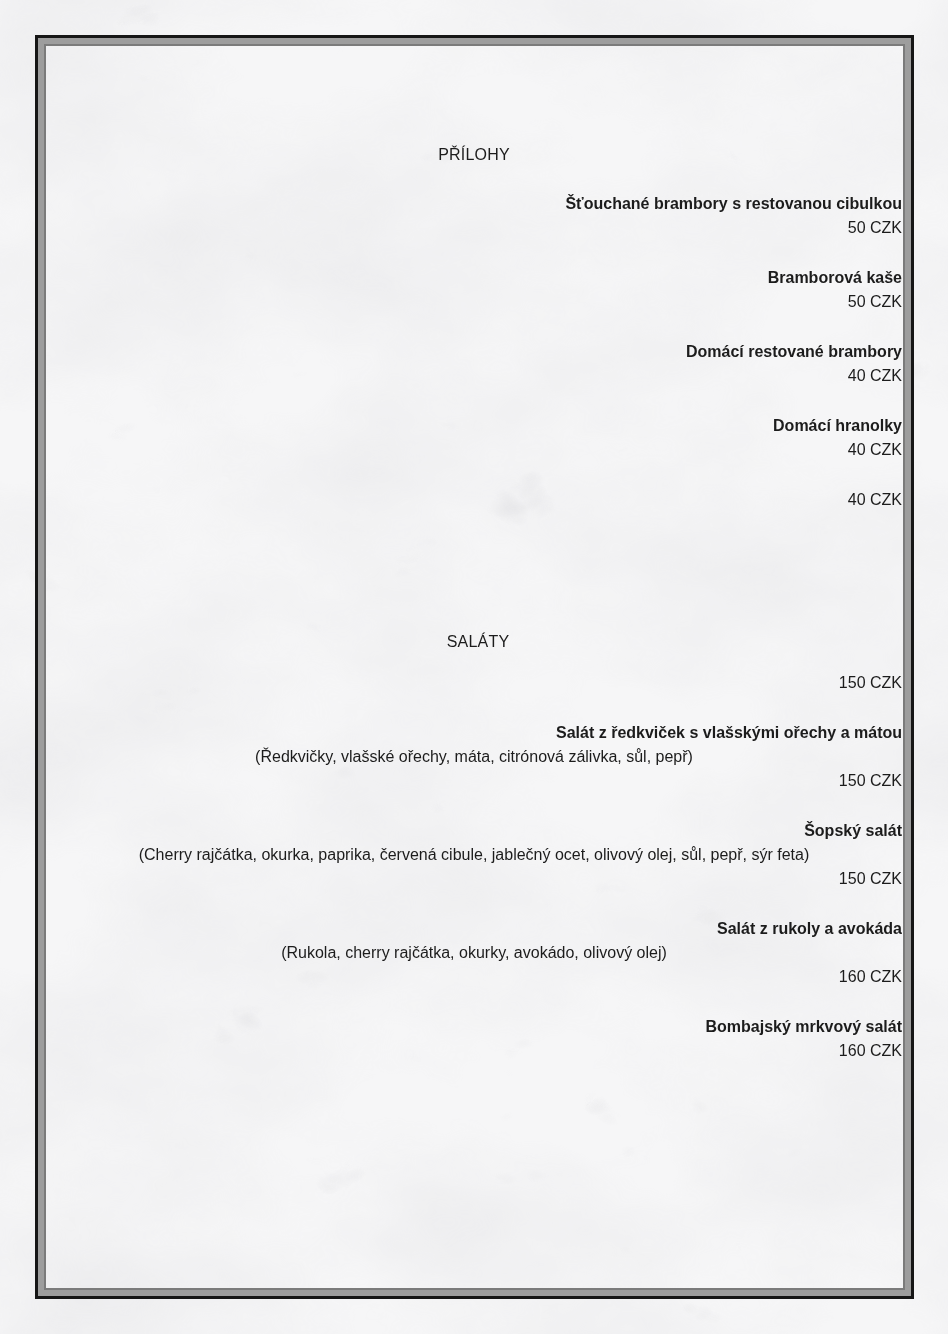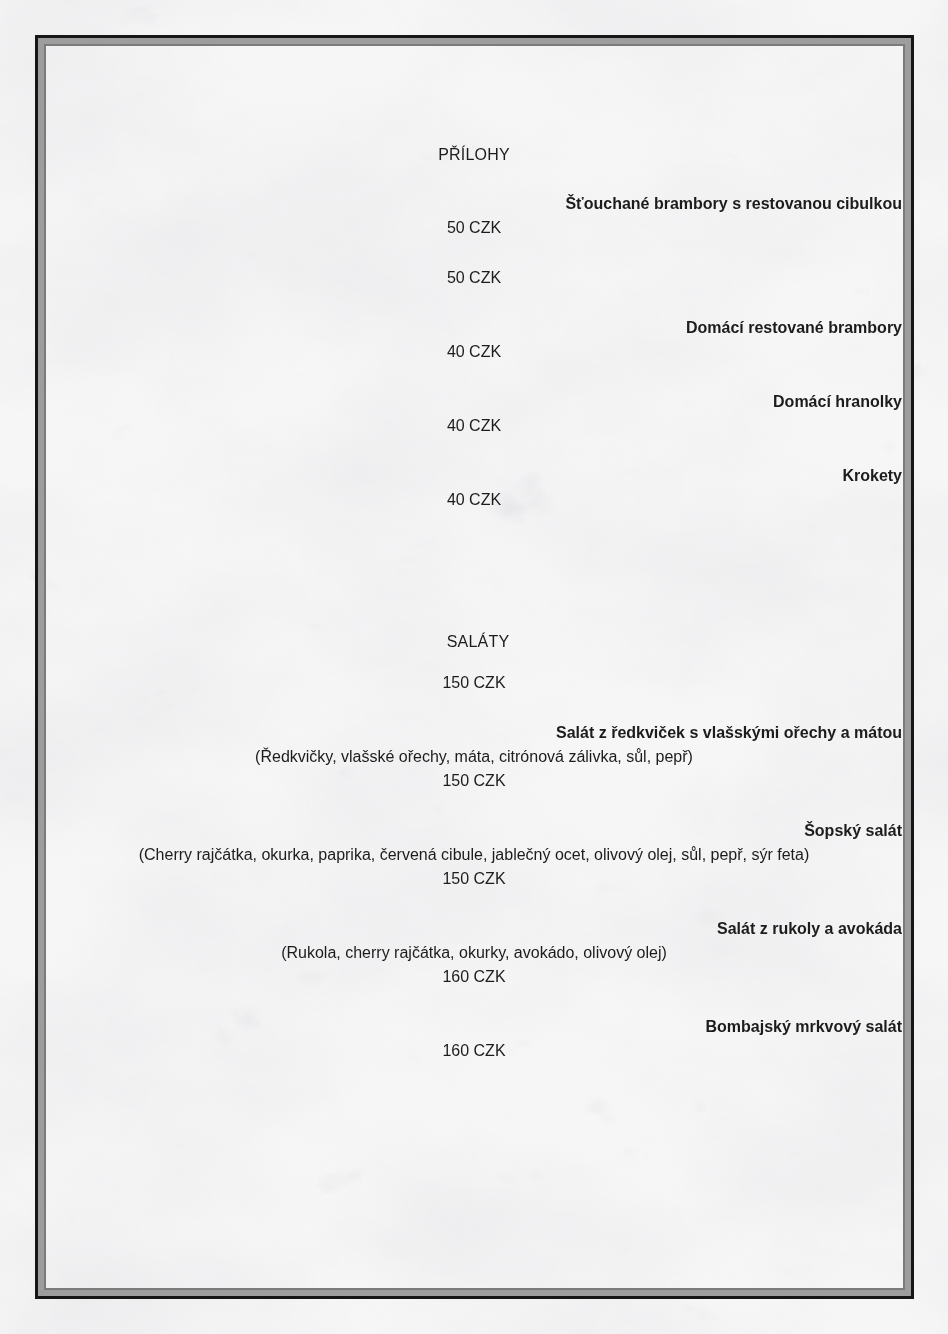--- a/index.html
+++ b/index.html
@@ -44,21 +44,21 @@
   .section-title {
     font-weight: 400;
     letter-spacing: 0.2px;
     margin-bottom: 25px !important;
   }
   .section-sides .section-title { margin-bottom: 25px !important; }
   .section-salads .section-title { margin-bottom: 17px !important; padding-left: 8px; }
   .menu-item { margin-bottom: 26px; }
   .item-name { font-weight: 700; text-align: right; }
   .item-desc { font-weight: 400; }
-  .item-price { font-weight: 400; }
+  .item-price { font-weight: 400; text-align: right; }
   .section-gap { height: 92px; }
 </style>
 </head>
 <body>
 
 <div class="page">
 
   <svg class="marble-bg" width="948" height="1334" viewBox="0 0 948 1334" xmlns="http://www.w3.org/2000/svg" aria-hidden="true">
     <defs>
       <filter id="clouds" x="0" y="0" width="100%" height="100%">
@@ -87,35 +87,35 @@
 
     <div class="section section-sides">
       <p class="section-title">PŘÍLOHY</p>
 
       <div class="menu-item">
         <p class="item-name">Šťouchané brambory s restovanou cibulkou</p>
         <p class="item-price">50 CZK</p>
       </div>
 
       <div class="menu-item">
+        <p class="item-name">Bramborová kaše</p>
         <p class="item-price">50 CZK</p>
       </div>
 
       <div class="menu-item">
         <p class="item-name">Domácí restované brambory</p>
         <p class="item-price">40 CZK</p>
       </div>
 
       <div class="menu-item">
         <p class="item-name">Domácí hranolky</p>
         <p class="item-price">40 CZK</p>
       </div>
 
       <div class="menu-item">
-        <p class="item-name">Krokety</p>
         <p class="item-price">40 CZK</p>
       </div>
     </div>
 
     <div class="section-gap"></div>
 
     <div class="section section-salads">
       <p class="section-title">SALÁTY</p>
 
       <div class="menu-item">

